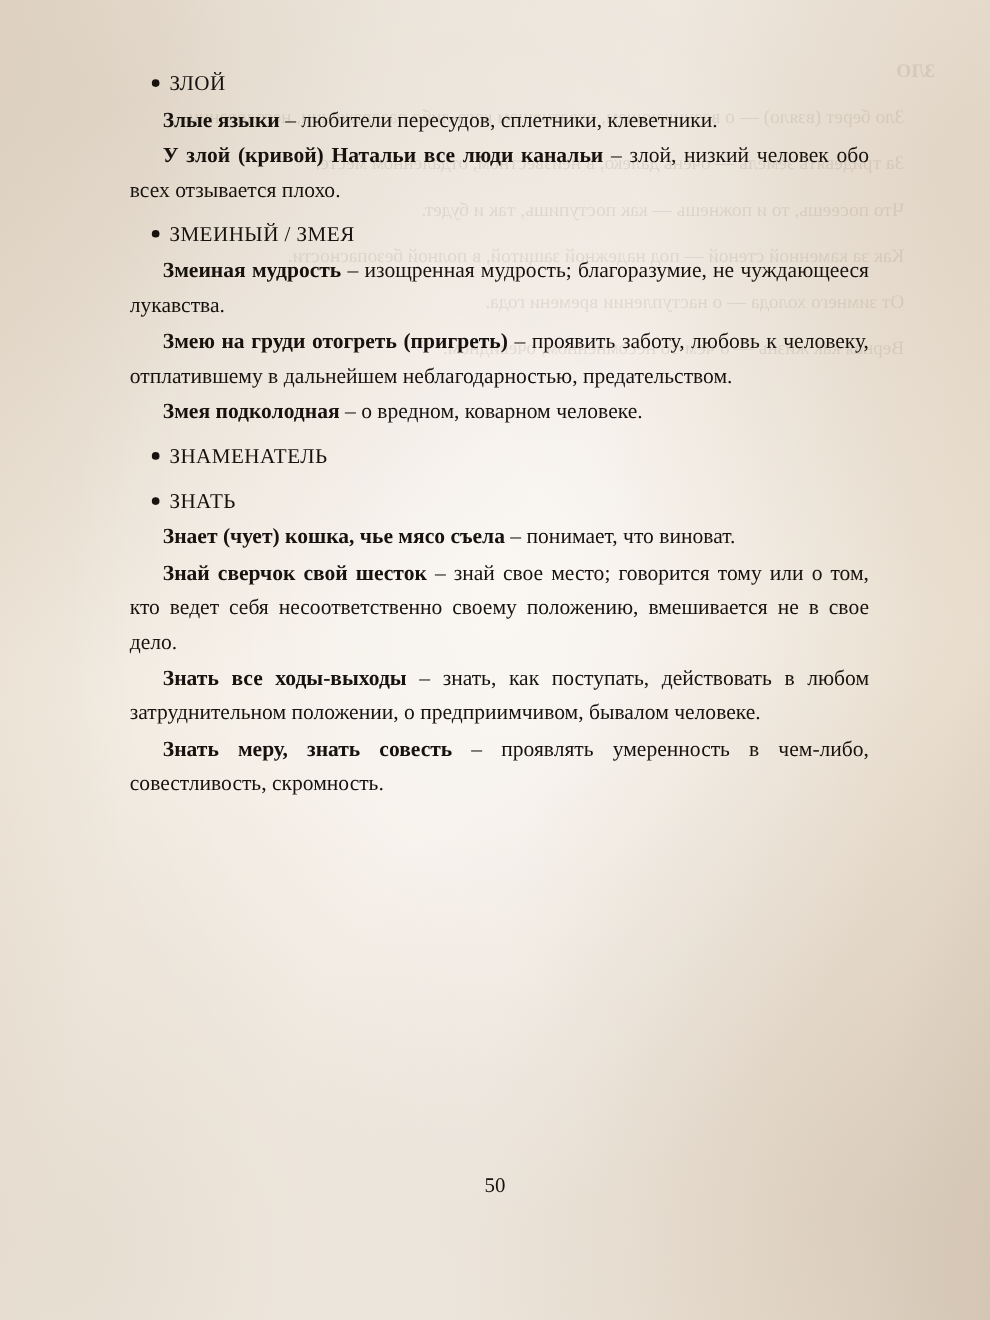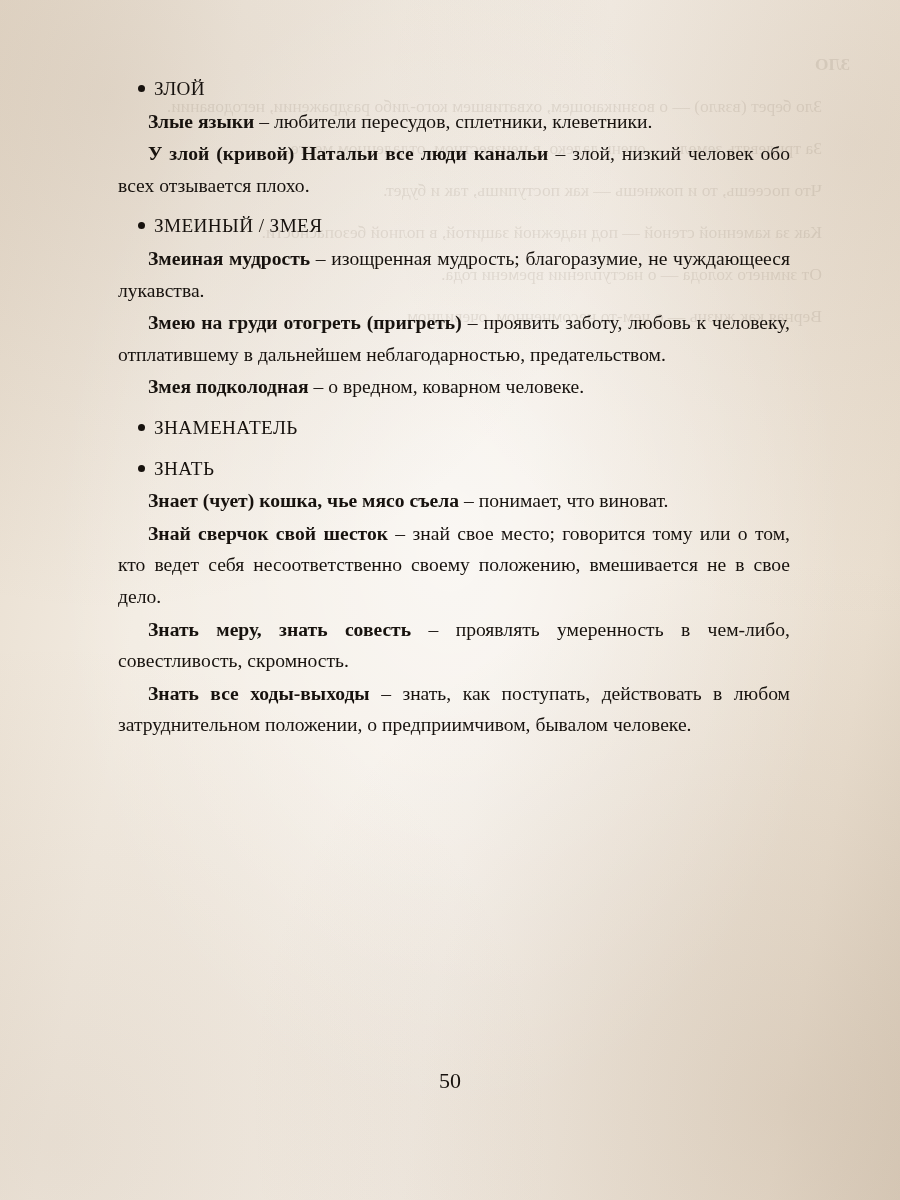--- a/index.html
+++ b/index.html
@@ -50,21 +50,21 @@
     filter: blur(0.4px);
     pointer-events: none;
     user-select: none;
   }
   .bleed p { margin: 0 0 9px 0; text-indent: 28px; }
   .bleed .hd { font-weight: bold; text-indent: 0; }
 
   .content {
     position: absolute;
     left: 118px;
-    top: 64px;
+    top: 52px;
     width: 672px;
     font-size: 19.6px;
     line-height: 31.6px;
     color: #17120e;
     text-align: justify;
   }
   .entry-head {
     margin: 9px 0 1px 20px;
     font-size: 19.2px;
     letter-spacing: 0.4px;
@@ -84,21 +84,21 @@
     margin: 0 0 1px 0;
     text-indent: 30px;
   }
   .para b { font-weight: bold; }
   .pagenum {
     position: absolute;
     left: 0;
     right: 0;
     top: 1068px;
     text-align: center;
-    font-size: 22px;
+    font-size: 19px;
     color: #17120e;
   }
 </style>
 </head>
 <body>
 
 <div class="page"></div>
 
 <div class="bleed">
   <p class="hd">ЗЛО</p>
@@ -115,17 +115,17 @@
     <p class="para"><b>Злые языки</b><span> – </span><span>любители пересудов, сплетники, клеветники.</span></p>
     <p class="para"><b>У злой (кривой) Натальи все люди канальи</b><span> – </span><span>злой, низкий человек обо всех отзывается плохо.</span></p>
     <div class="entry-head"><span class="bullet"></span><span>ЗМЕИНЫЙ / ЗМЕЯ</span></div>
     <p class="para"><b>Змеиная мудрость</b><span> – </span><span>изощренная мудрость; благоразумие, не чуждающееся лукавства.</span></p>
     <p class="para"><b>Змею на груди отогреть (пригреть)</b><span> – </span><span>проявить заботу, любовь к человеку, отплатившему в дальнейшем неблагодарностью, предательством.</span></p>
     <p class="para"><b>Змея подколодная</b><span> – </span><span>о вредном, коварном человеке.</span></p>
     <div class="entry-head"><span class="bullet"></span><span>ЗНАМЕНАТЕЛЬ</span></div>
     <div class="entry-head"><span class="bullet"></span><span>ЗНАТЬ</span></div>
     <p class="para"><b>Знает (чует) кошка, чье мясо съела</b><span> – </span><span>понимает, что виноват.</span></p>
     <p class="para"><b>Знай сверчок свой шесток</b><span> – </span><span>знай свое место; говорится тому или о том, кто ведет себя несоответственно своему положению, вмешивается не в свое дело.</span></p>
+    <p class="para"><b>Знать все ходы-выходы</b><span> – </span><span>знать, как поступать, действовать в любом затруднительном положении, о предприимчивом, бывалом человеке.</span></p>
     <p class="para"><b>Знать меру, знать совесть</b><span> – </span><span>проявлять умеренность в чем-либо, совестливость, скромность.</span></p>
-    <p class="para"><b>Знать все ходы-выходы</b><span> – </span><span>знать, как поступать, действовать в любом затруднительном положении, о предприимчивом, бывалом человеке.</span></p>
   </div>
 
 <div class="pagenum">50</div>
 
 </body></html>

